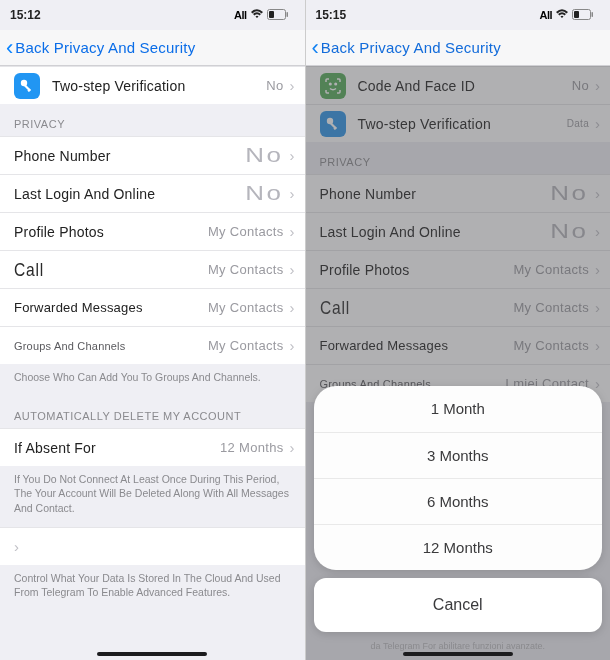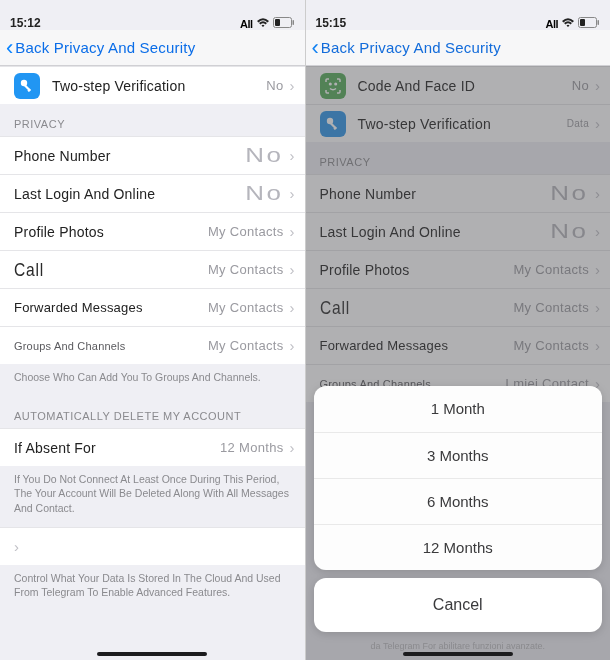--- a/index.html
+++ b/index.html
@@ -1,21 +1,21 @@
 <!DOCTYPE html>
 <html><head>
 <meta charset="utf-8">
 <style>
 * { margin: 0; padding: 0; box-sizing: border-box; font-family: -apple-system, BlinkMacSystemFont, "Segoe UI", Helvetica, Arial, sans-serif; }
 body { width: 610px; height: 660px; background: #fff; display: flex; overflow: hidden; }
 .phone { flex: 1; position: relative; background: #efeff4; display: flex; flex-direction: column; overflow: hidden; }
 .phone.right { border-left: 1px solid #ccc; }
-.status-bar { height: 30px; display: flex; align-items: flex-end; padding: 0 10px; font-size: 12px; font-weight: 600; position: relative; }
+.status-bar { height: 30px; display: flex; align-items: center; padding: 0 10px; font-size: 12px; font-weight: 600; position: relative; }
 .status-bar .time { color: #222; }
-.status-bar .right { position: absolute; right: 10px; display: flex; align-items: center; gap: 3px; font-size: 11px; letter-spacing: -0.5px; }
+.status-bar .right { position: absolute; right: 16px; display: flex; align-items: center; gap: 3px; font-size: 11px; letter-spacing: -0.5px; }
 .header { height: 36px; display: flex; align-items: center; padding: 0 6px; background: #f7f7f8; border-bottom: 1px solid #d0d0d4; }
 .back-chevron { color: #0a84ff; font-size: 22px; font-weight: 400; margin-right: 2px; }
 .header-title { color: #0a6de8; font-size: 15px; font-weight: 400; letter-spacing: 0.2px; }
 .content { flex: 1; overflow: hidden; position: relative; }
 .row { background: #fff; border-top: 1px solid #e5e5e8; min-height: 38px; display: flex; align-items: center; padding: 4px 10px 4px 14px; position: relative; }
 .row:last-child { border-bottom: 1px solid #e5e5e8; }
 .row .icon-box { width: 26px; height: 26px; border-radius: 6px; display: flex; align-items: center; justify-content: center; margin-right: 12px; flex-shrink: 0; }
 .row .icon-box.blue { background: #2196f3; }
 .row .icon-box.green { background: #4caf50; }
 .row .label { flex: 1; font-size: 14px; color: #222; letter-spacing: 0.2px; }
@@ -23,21 +23,21 @@
 .row .value.stretched { font-family: Impact, "Arial Black", sans-serif; font-size: 20px; color: #b5b5bc; letter-spacing: 2px; transform: scaleX(1.3); transform-origin: right; }
 .row .chevron { color: #c0c0c6; font-size: 15px; }
 .section-header { font-size: 11px; color: #8a8a8e; padding: 14px 14px 6px; letter-spacing: 0.5px; text-transform: uppercase; }
 .section-footer { font-size: 10.5px; color: #8a8a8e; padding: 6px 14px 12px; line-height: 1.35; }
 .label.stretched { font-family: "Arial Black", Impact, sans-serif; font-size: 19px; letter-spacing: 1px; color: #2a2a2a; transform: scaleX(0.82); transform-origin: left; }
 .label.small { font-size: 11px; color: #5a5a5e; }
 .home-indicator { position: absolute; bottom: 4px; left: 50%; transform: translateX(-50%); width: 110px; height: 4px; background: #1c1c1e; border-radius: 3px; }
 .dim-overlay { position: absolute; inset: 0; background: rgba(80,80,85,0.45); pointer-events: none; }
 .phone.right .status-bar, .phone.right .header, .phone.right .content > * { filter: grayscale(10%); }
 .action-sheet { position: absolute; left: 8px; right: 8px; bottom: 8px; display: flex; flex-direction: column; gap: 8px; z-index: 5; }
-.sheet-card { background: rgba(255,255,255,0.98); border-radius: 12px; overflow: hidden; box-shadow: 0 2px 10px rgba(0,0,0,0.15); }
+.sheet-card { background: rgba(255,255,255,0.98); border-radius: 22px; overflow: hidden; box-shadow: 0 2px 10px rgba(0,0,0,0.15); }
 .sheet-item { height: 46px; display: flex; align-items: center; justify-content: center; font-size: 15px; color: #3a3a3c; border-top: 0.5px solid rgba(0,0,0,0.08); }
 .sheet-item:first-child { border-top: none; }
 .cancel-btn { background: #fff; border-radius: 12px; height: 54px; display: flex; align-items: center; justify-content: center; font-size: 16px; font-weight: 500; color: #3a3a3c; box-shadow: 0 2px 10px rgba(0,0,0,0.15); }
 .key-svg { fill: #fff; }
 .face-svg { stroke: #fff; stroke-width: 1.5; fill: none; }
 </style>
 </head>
 <body>
 
 <div class="phone left">

